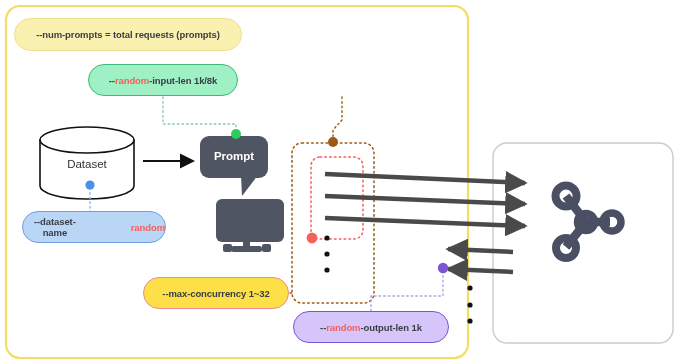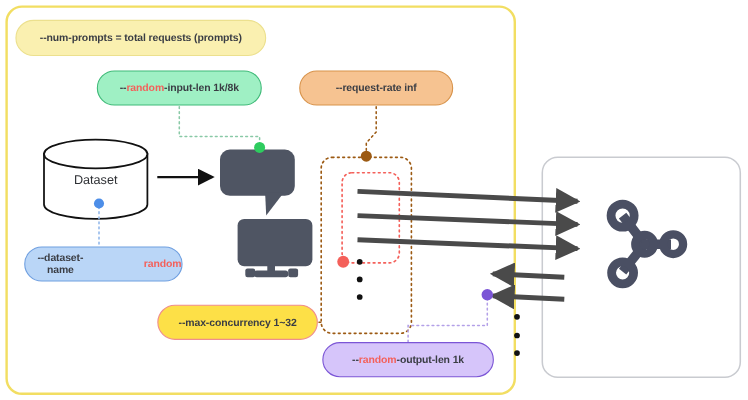--- a/index.html
+++ b/index.html
@@ -6,21 +6,21 @@
   body{width:680px;height:364px;font-family:"Liberation Sans",sans-serif;overflow:hidden;}
   #stage{position:relative;width:680px;height:340px;}
   svg#canvas{position:absolute;left:0;top:0;width:680px;height:364px;}
   .pill{position:absolute;display:flex;align-items:center;justify-content:center;
         border-radius:999px;font-weight:bold;font-size:9.5px;letter-spacing:-0.1px;
         color:#3a3d44;text-align:center;box-sizing:border-box;}
   .pill .hl{color:#f4605a;}
   #p-num{left:14px;top:18px;width:228px;height:33px;background:#faf0b0;border:1.4px solid #ece08e;}
   #p-inp{left:88px;top:64px;width:150px;height:32px;background:#9ff0c4;border:1.4px solid #3fba78;}
   #p-req{left:272px;top:64px;width:140px;height:32px;background:#f6c391;border:1.4px solid #d8934b;}
-  #p-data{left:22px;top:224px;width:144px;height:32px;background:#bad6f7;border:1.4px solid #6f9fe0;gap:44px;}
+  #p-data{left:22px;top:211px;width:144px;height:32px;background:#bad6f7;border:1.4px solid #6f9fe0;gap:44px;}
   #p-conc{left:143px;top:277px;width:146px;height:32px;background:#fde047;border:1.4px solid #ef8d8d;}
   #p-out{left:293px;top:311px;width:156px;height:32px;background:#d6c5fa;border:1.4px solid #7b55d6;}
   #prompt-label{position:absolute;left:203px;top:145px;width:62px;height:22px;
         display:flex;align-items:center;justify-content:center;color:#ffffff;
         font-weight:bold;font-size:11.5px;}
   #dataset-label{position:absolute;left:45px;top:155px;width:84px;height:18px;
         display:flex;align-items:center;justify-content:center;color:#2f3135;
         font-size:11.5px;}
   #llm-label{position:absolute;left:513px;top:258px;width:148px;height:16px;
         display:flex;align-items:center;justify-content:center;color:#3d4252;
@@ -121,31 +121,29 @@
   </svg>
 
   <div class="pill" id="p-num">
       <span>--num-prompts = total requests  (prompts)</span>
     </div>
   <div class="pill" id="p-inp">
       <span>--</span>
       <span class="hl">random</span>
       <span>-input-len 1k/8k</span>
     </div>
-  <div class="pill" id="p-req">
-      <span>--request-rate inf</span>
-    </div>
   <div class="pill" id="p-data">
       <span>--dataset-name </span>
       <span class="hl">random</span>
     </div>
   <div class="pill" id="p-conc">
       <span>--max-concurrency 1~32</span>
     </div>
   <div class="pill" id="p-out">
       <span>--</span>
       <span class="hl">random</span>
       <span>-output-len 1k</span>
     </div>
 
   <div id="dataset-label">Dataset</div>
+  <div id="prompt-label">Prompt</div>
 
 </div>
 
 </body></html>

